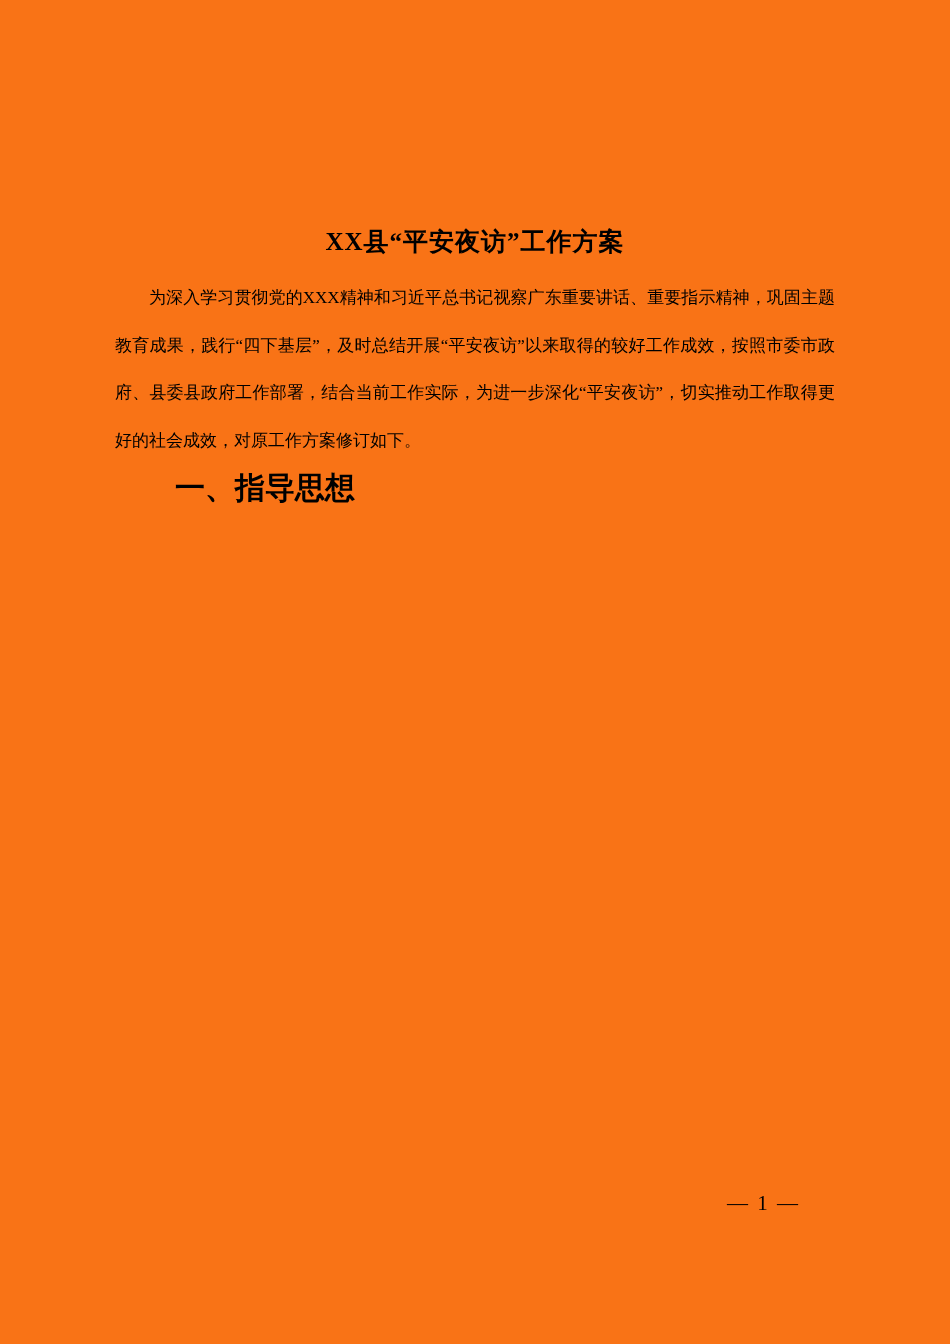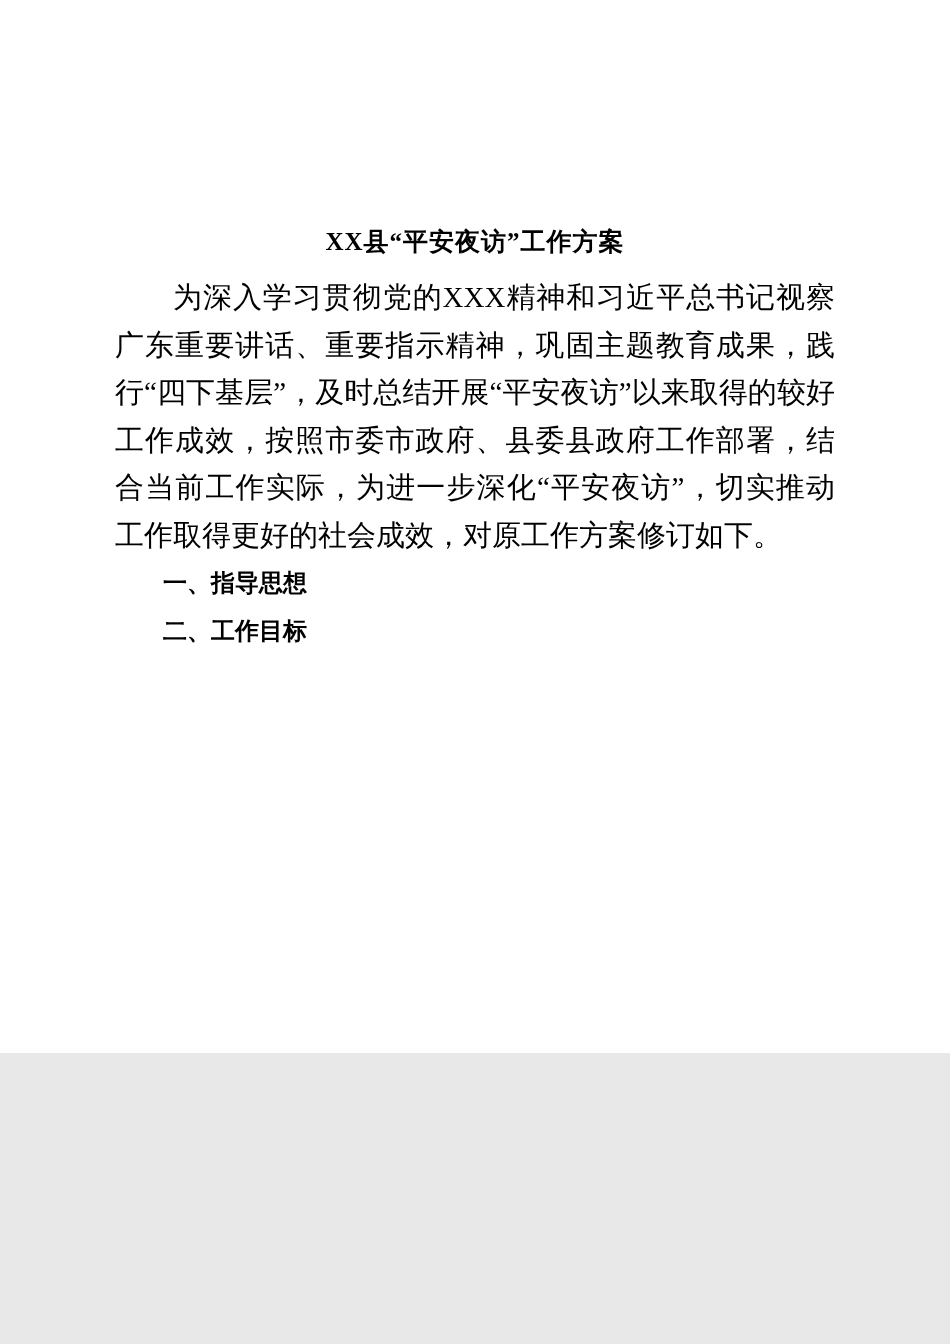--- a/index.html
+++ b/index.html
@@ -3,23 +3,23 @@
 <meta charset="utf-8">
 <style>
   html, body {
     margin: 0;
     padding: 0;
     background: #e8e8e8;
   }
   .page {
     position: relative;
     width: 950px;
-    height: 1053px;
+    height: 1344px;
     margin: 0 auto;
-    background: #ffffff;
+    background: #f97316;
     overflow: hidden;
     color: #000000;
     font-family: "Liberation Serif", "DejaVu Serif", serif;
   }
   .content {
     position: absolute;
     left: 115px;
     top: 222px;
     width: 720px;
   }
@@ -27,29 +27,29 @@
     margin: 0 0 12px 0;
     text-align: center;
     font-size: 25px;
     font-weight: 700;
     line-height: 40px;
     letter-spacing: 1px;
     font-family: "Liberation Serif", "DejaVu Serif", serif;
   }
   .para {
     margin: 0;
-    font-size: 29px;
+    font-size: 17px;
     line-height: 47.5px;
     text-align: justify;
     text-indent: 2em;
     word-break: break-all;
   }
   .sec-heading {
     margin: 0;
-    font-size: 24px;
+    font-size: 30px;
     line-height: 47.5px;
     font-weight: 700;
     text-indent: 2em;
     font-family: "Liberation Sans", "DejaVu Sans", sans-serif;
   }
   .page-number {
     position: absolute;
     top: 1188px;
     right: 150px;
     font-size: 21px;
@@ -62,18 +62,17 @@
 
 <div class="page">
   <div class="content">
     <h1 class="doc-title">XX县“平安夜访”工作方案</h1>
 
     <p class="para">为深入学习贯彻党的XXX精神和习近平总书记视察广东重要讲话、重要指示精神，巩固主题教育成果，践行“四下基层”，及时总结开展“平安夜访”以来取得的较好工作成效，按照市委市政府、县委县政府工作部署，结合当前工作实际，为进一步深化“平安夜访”，切实推动工作取得更好的社会成效，对原工作方案修订如下。</p>
 
     <h2 class="sec-heading">一、指导思想</h2>
 
 
-    <h2 class="sec-heading">二、工作目标</h2>
 
   </div>
 
   <div class="page-number">— 1 —</div>
 </div>
 
 </body></html>

